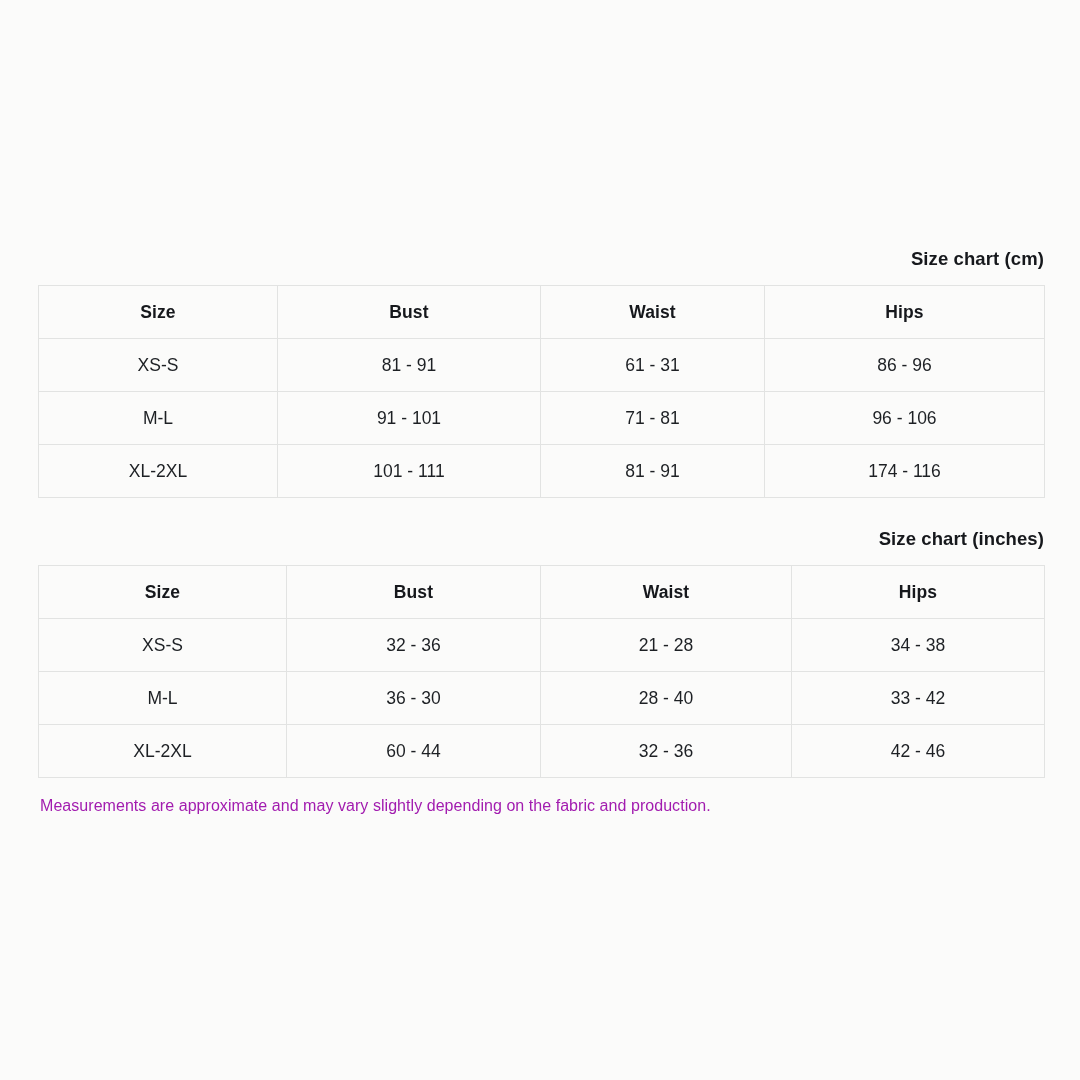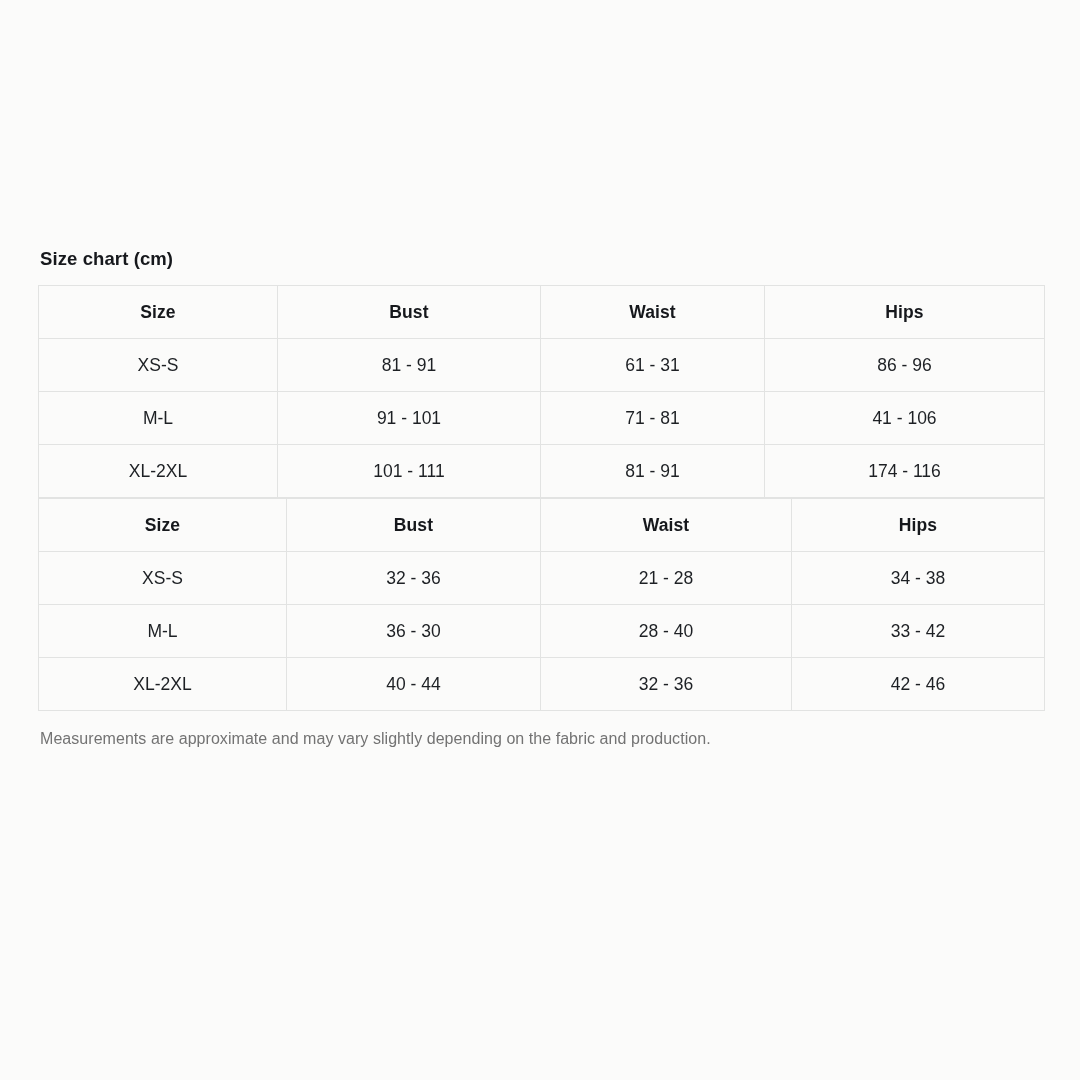--- a/index.html
+++ b/index.html
@@ -26,20 +26,21 @@
     left: 38px;
     top: 248px;
     width: 1006px;
   }
   .section-title {
     font-size: 18.5px;
     font-weight: bold;
     letter-spacing: 0.1px;
     color: #16181c;
     margin: 0 0 15px 2px;
+    text-align: right;
   }
   .section-title.second {
     margin-top: 30px;
   }
   table {
     border-collapse: collapse;
     width: 1006px;
     table-layout: fixed;
     background: transparent;
   }
@@ -65,21 +66,21 @@
   }
   th {
     font-weight: bold;
     color: #16181c;
     letter-spacing: 0.1px;
   }
   .note {
     margin-top: 19px;
     margin-left: 2px;
     font-size: 16px;
-    color: #737373;
+    color: #a21caf;
     letter-spacing: 0.05px;
   }
 </style>
 </head>
 <body>
 
 <div class="page">
   <div class="content">
 
     <h2 class="section-title">Size chart (cm)</h2>
@@ -103,31 +104,32 @@
         <tr>
           <td>XS-S</td>
           <td>81 - 91</td>
           <td>61 - 31</td>
           <td>86 - 96</td>
         </tr>
         <tr>
           <td>M-L</td>
           <td>91 - 101</td>
           <td>71 - 81</td>
-          <td>41 - 106</td>
+          <td>96 - 106</td>
         </tr>
         <tr>
           <td>XL-2XL</td>
           <td>101 - 111</td>
           <td>81 - 91</td>
           <td>174 - 116</td>
         </tr>
       </tbody>
     </table>
 
+    <h2 class="section-title second">Size chart (inches)</h2>
 
     <table class="inch">
       <colgroup>
         <col class="c0">
           <col class="c1">
           <col class="c2">
           <col class="c3">
       </colgroup>
       <thead>
         <tr>
@@ -145,21 +147,21 @@
           <td>34 - 38</td>
         </tr>
         <tr>
           <td>M-L</td>
           <td>36 - 30</td>
           <td>28 - 40</td>
           <td>33 - 42</td>
         </tr>
         <tr>
           <td>XL-2XL</td>
-          <td>40 - 44</td>
+          <td>60 - 44</td>
           <td>32 - 36</td>
           <td>42 - 46</td>
         </tr>
       </tbody>
     </table>
 
     <p class="note">Measurements are approximate and may vary slightly depending on the fabric and production.</p>
   </div>
 </div>
 

